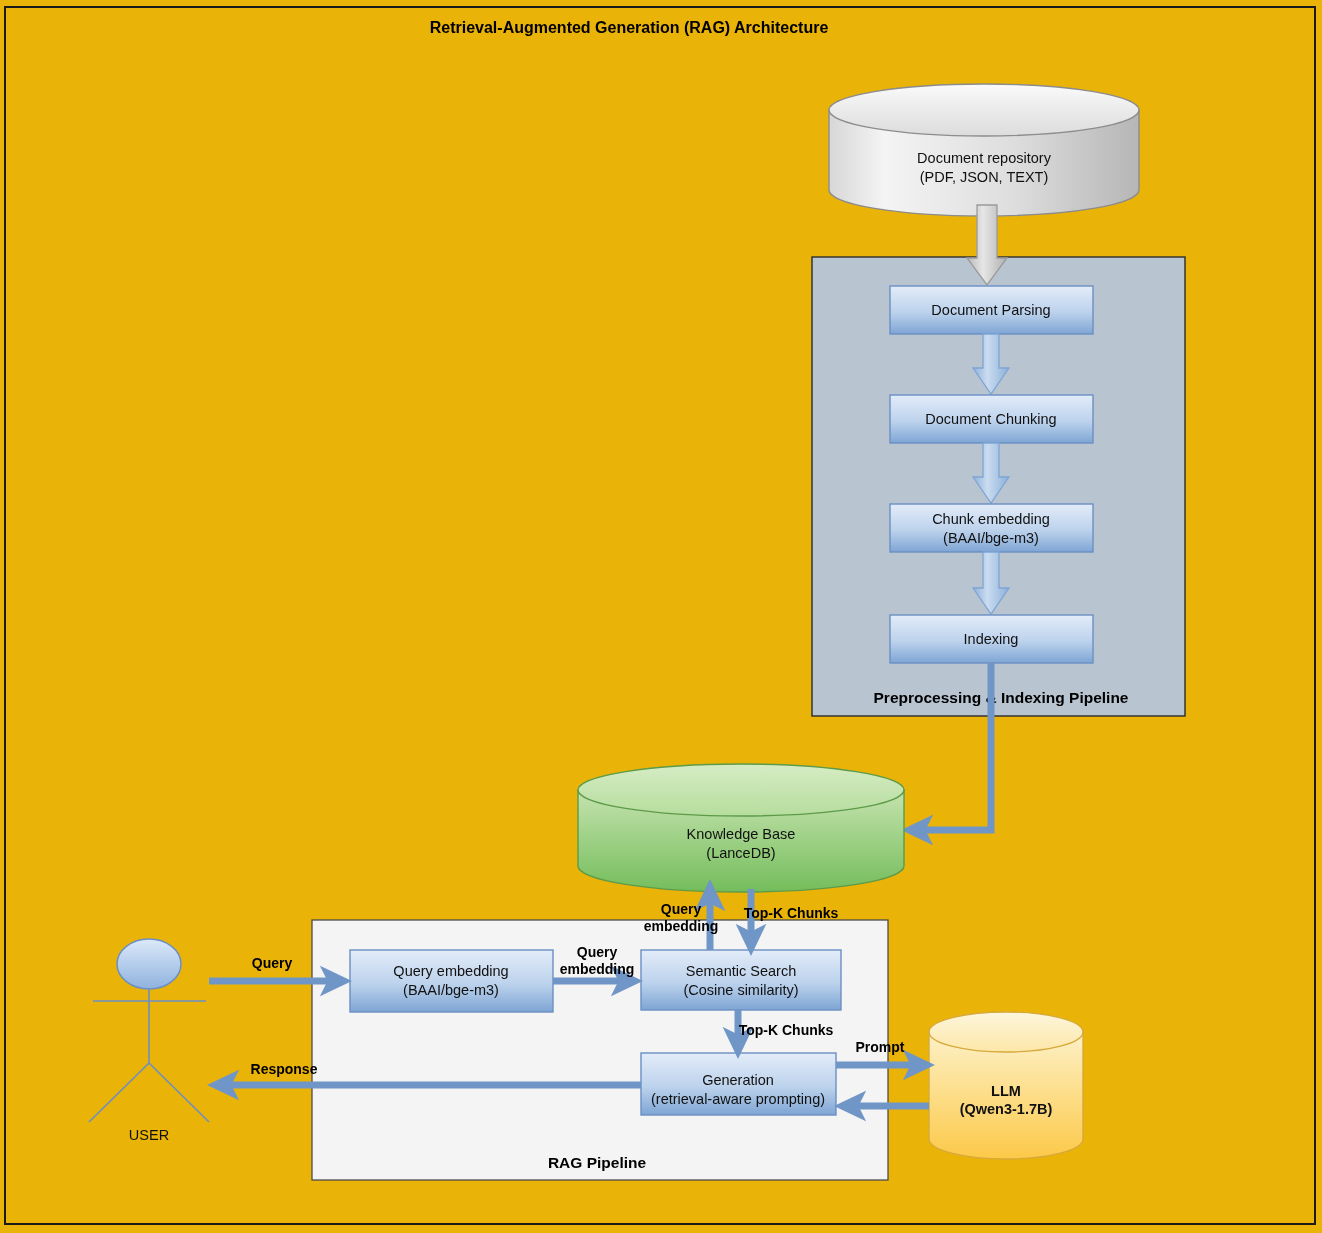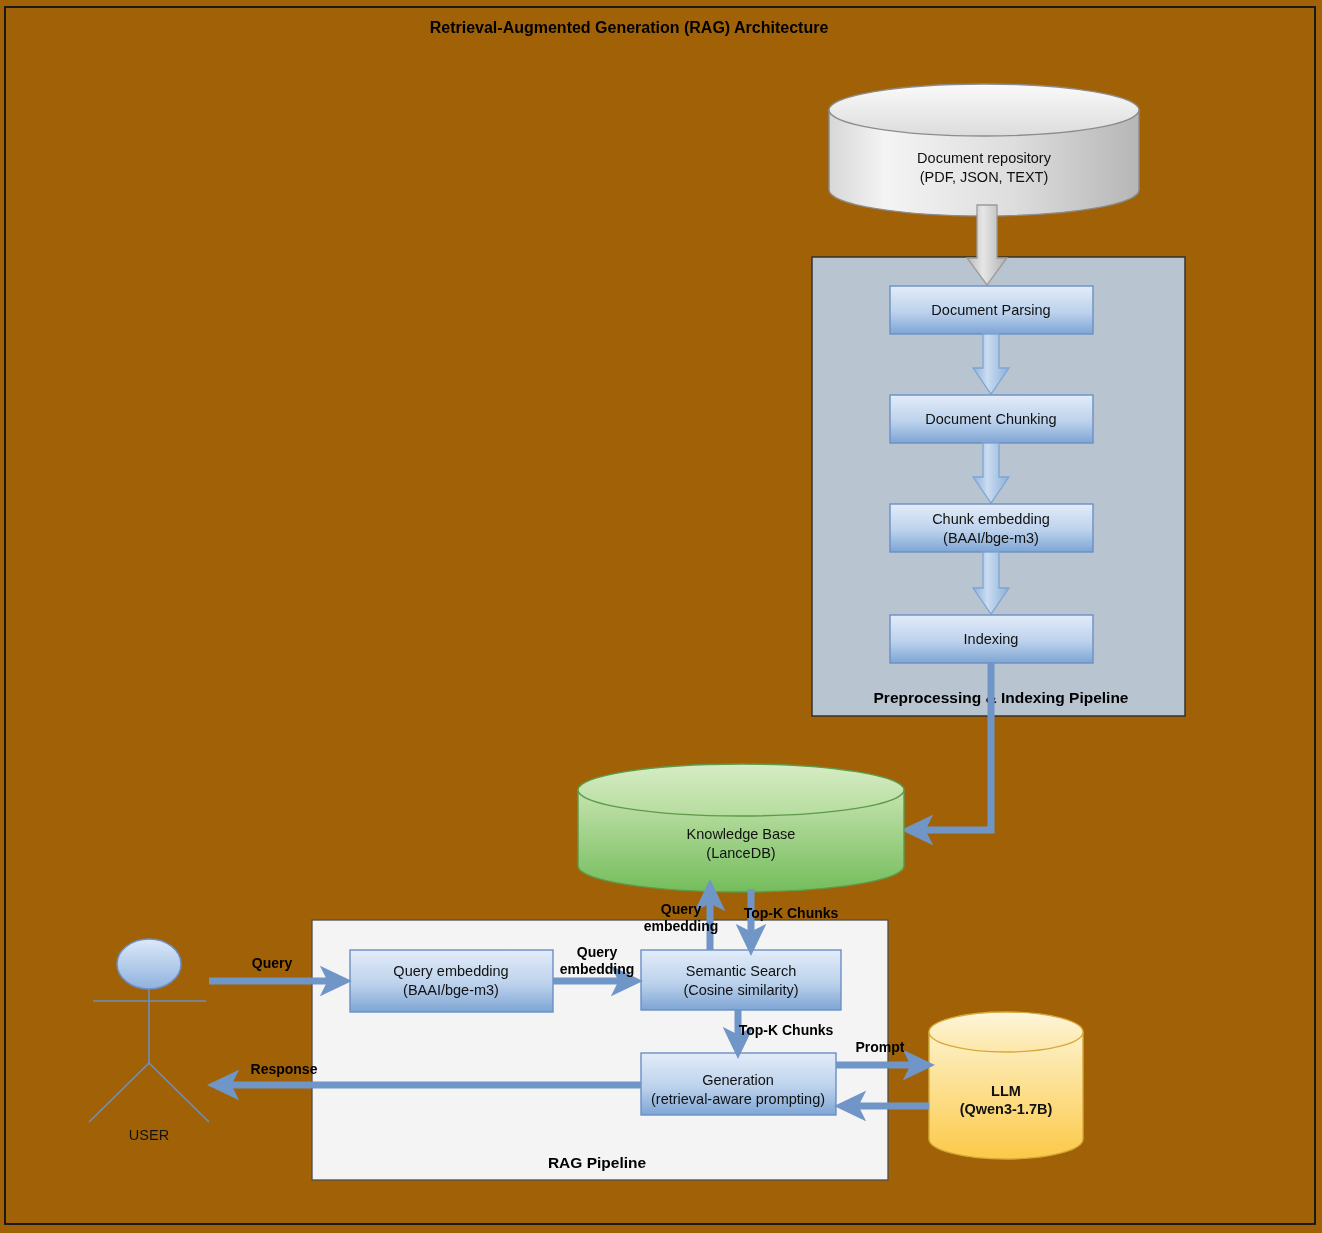--- a/index.html
+++ b/index.html
@@ -1,17 +1,17 @@
 <!DOCTYPE html>
 <html><head>
 <meta charset="utf-8">
 <style>
   html,body{margin:0;padding:0;background:#ffffff;}
   body{font-family:"Liberation Sans","DejaVu Sans",sans-serif;}
-  #canvas{position:relative;width:1322px;height:1233px;background:#a16207;overflow:hidden;text-decoration:underline;}
+  #canvas{position:relative;width:1322px;height:1233px;background:#eab308;overflow:hidden;text-decoration:underline;}
   #canvas-border{position:absolute;left:4px;top:6px;width:1312px;height:1219px;
       border:2px solid #1a1a1a;box-sizing:border-box;pointer-events:none;}
   svg#diagram{position:absolute;left:0;top:0;width:1322px;height:1233px;}
   .lbl{font-family:"Liberation Sans","DejaVu Sans",sans-serif;fill:#000;}
   .node-text{font-size:14.5px;fill:#111;text-anchor:middle;}
   .node-text-bold{font-size:14.5px;fill:#111;text-anchor:middle;font-weight:bold;}
   .edge-label{font-size:14px;font-weight:bold;fill:#000;text-anchor:middle;}
   .container-label{font-size:15.5px;font-weight:bold;fill:#000;text-anchor:middle;}
   .title-text{font-size:16px;font-weight:bold;fill:#000;text-anchor:middle;}
   .actor-label{font-size:14.5px;fill:#111;text-anchor:middle;}

